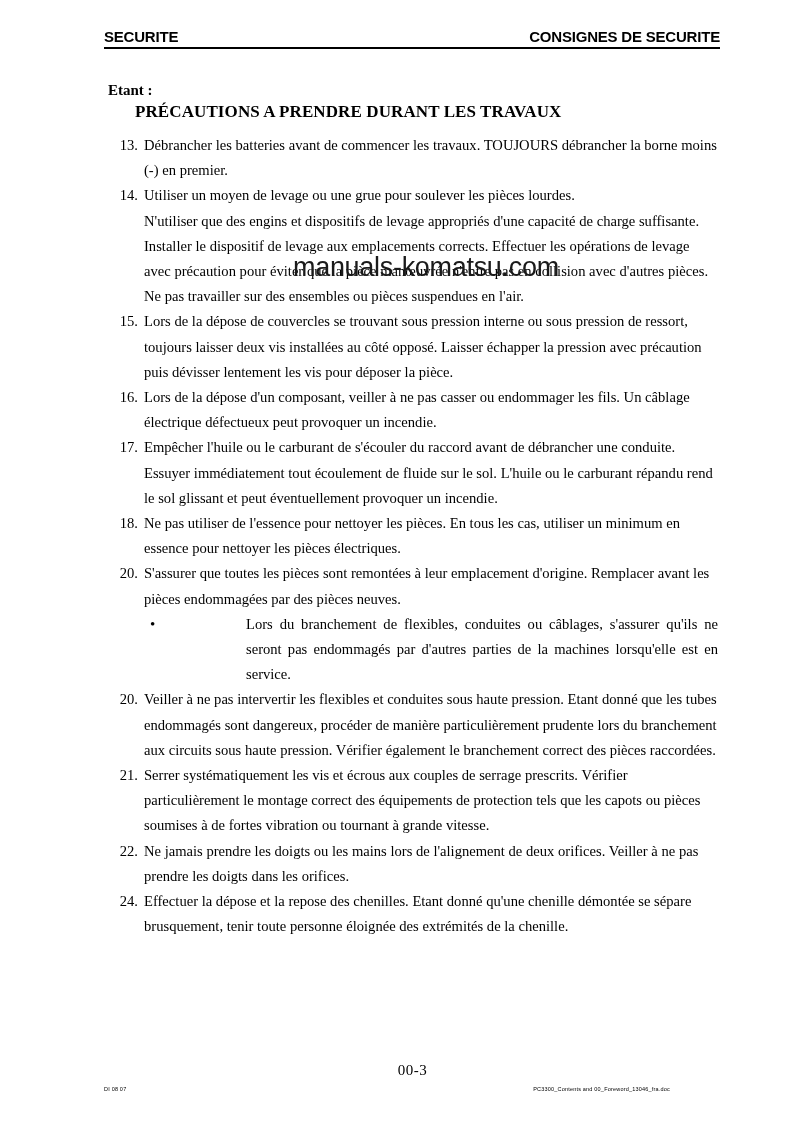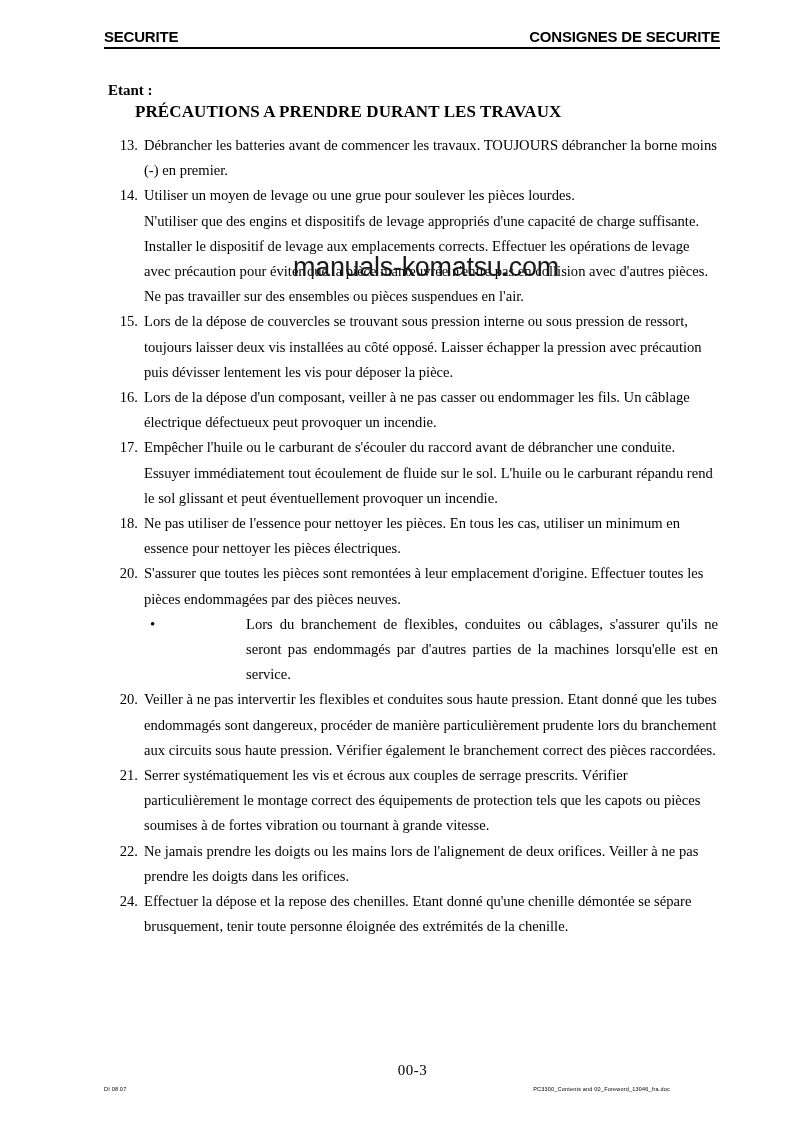--- a/index.html
+++ b/index.html
@@ -218,21 +218,21 @@
       </div>
       <div class="item">
         <div class="item-num">18.</div>
         <div class="item-body">
           <p class="para last">Ne pas utiliser de l'essence pour nettoyer les pièces. En tous les cas, utiliser un minimum en essence pour nettoyer les pièces électriques.</p>
         </div>
       </div>
       <div class="item">
         <div class="item-num">20.</div>
         <div class="item-body">
-          <p class="para last">S'assurer que toutes les pièces sont remontées à leur emplacement d'origine. Effectuer toutes les pièces endommagées par des pièces neuves.</p>
+          <p class="para last">S'assurer que toutes les pièces sont remontées à leur emplacement d'origine. Remplacer avant les pièces endommagées par des pièces neuves.</p>
         </div>
       </div>
       <div class="bullet-item">
         <div class="bullet-glyph">•</div>
         <div class="bullet-body">
           <p class="para bullet-first">Lors du branchement de flexibles, conduites ou câblages, s'assurer qu'ils ne seront pas endommagés par d'autres parties de la machines lorsqu'elle est en service.</p>
         </div>
       </div>
       <div class="item">
         <div class="item-num">20.</div>

